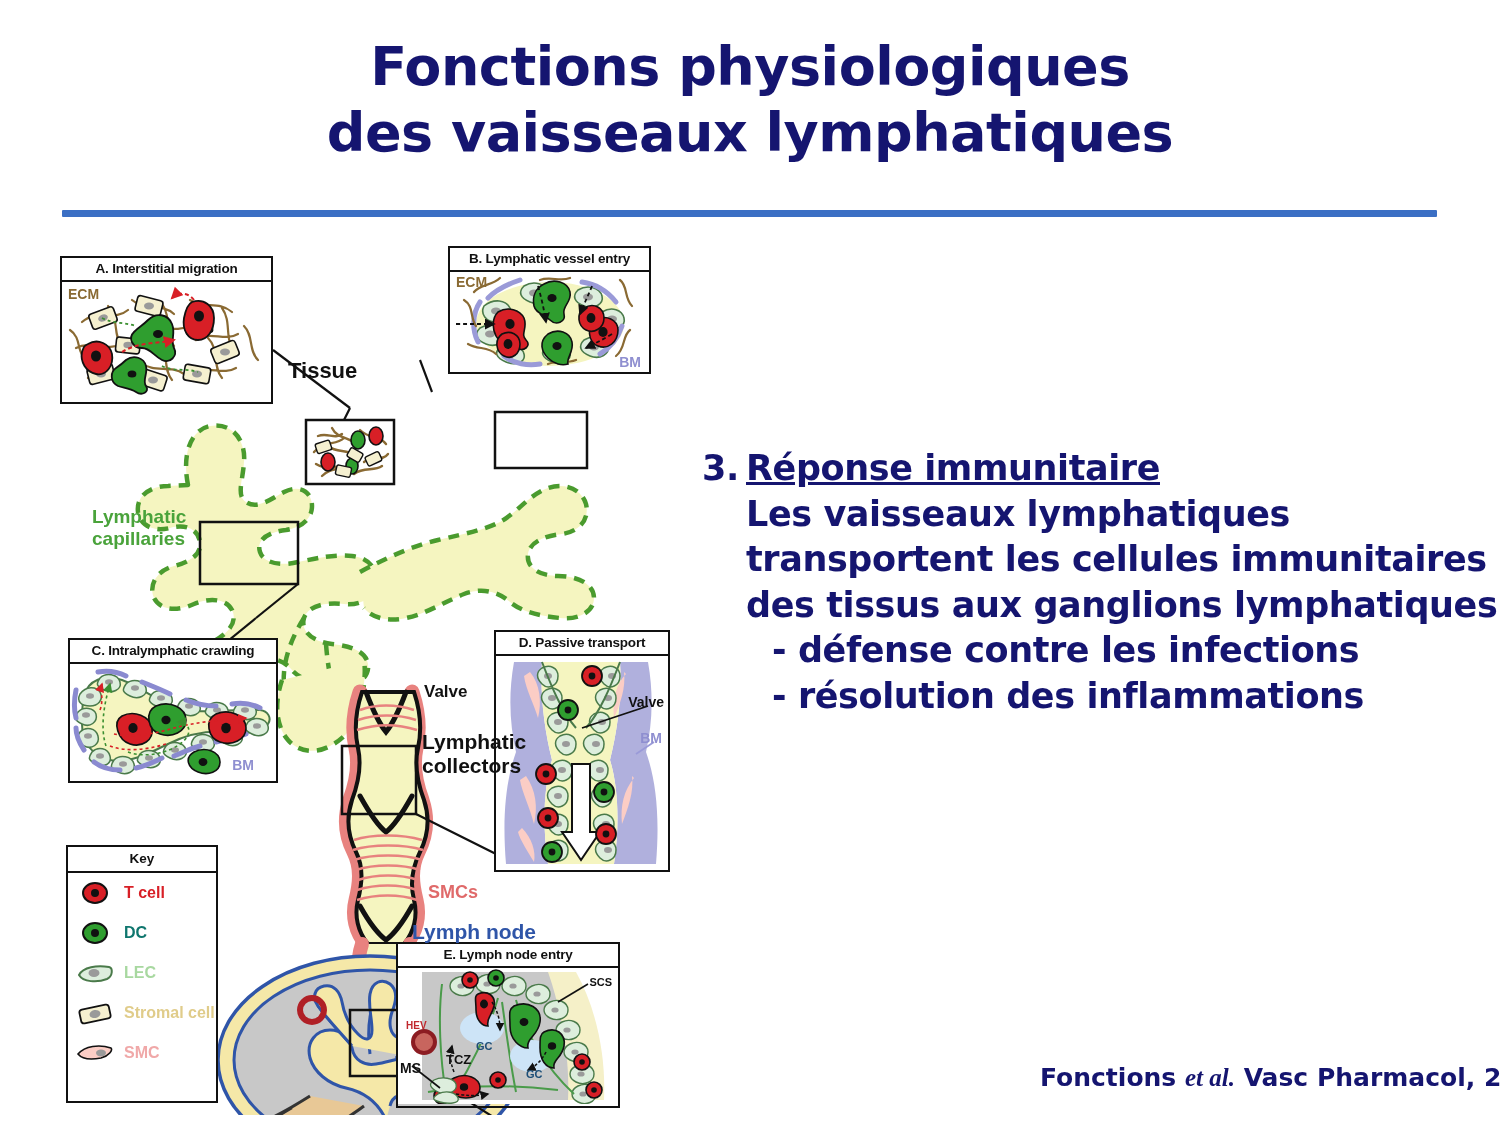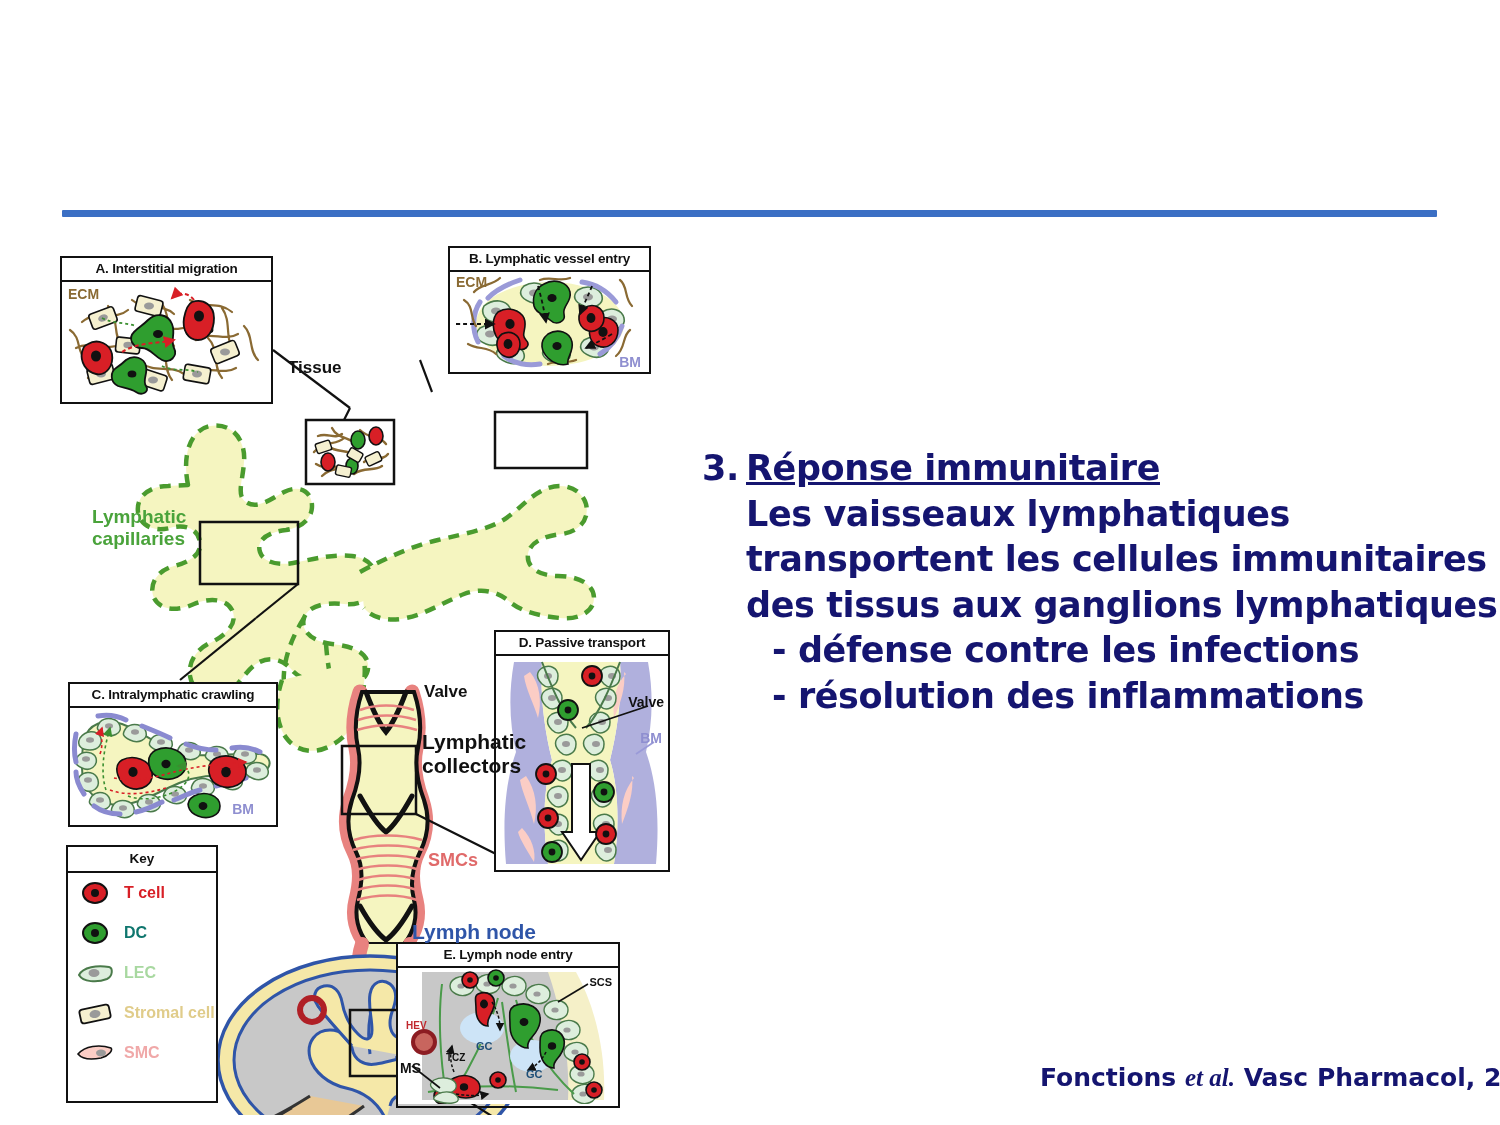--- a/index.html
+++ b/index.html
@@ -57,42 +57,46 @@
   .lbl{position:absolute;font-family:"Liberation Sans",sans-serif;font-weight:bold;white-space:nowrap;}
   .lbl-ecm{color:#8a6a33;font-size:14px;}
   .lbl-bm{color:#8f8fd0;font-size:14px;}
   .lbl-valve{color:#111;font-size:14px;}
   .lbl-tiny{color:#111;font-size:9px;}
   .lbl-hev{color:#c0282d;font-size:10px;}
   .lbl-gc{color:#1d4e77;font-size:9px;margin-top:19px;}
 
   .bigLbl{position:absolute;font-family:"Liberation Sans",sans-serif;font-weight:bold;white-space:nowrap;}
   .lc{color:#4aa33b;font-size:19px;line-height:1.18;}
-  .tissue{color:#111;font-size:17px;}
+  .tissue{color:#111;font-size:22px;}
   .valveBig{color:#111;font-size:17px;}
   .collect{color:#111;font-size:21px;line-height:1.15;}
-  .smcs{color:#e06a6a;font-size:18px;}
+  .smcs{color:#e06a6a;font-size:18px;margin-top:32px;}
   .lnode{color:#2f55a8;font-size:21px;}
 
   .keybox{position:absolute;left:6px;top:605px;width:152px;height:258px;border:2.5px solid #111;background:#fff;box-sizing:border-box;}
   .keybox .cap{border-bottom:2.5px solid #111;text-align:center;font-weight:bold;font-size:13.5px;padding:4px 0 5px 0;color:#111;}
   .keyrow{display:flex;align-items:center;height:40px;padding-left:4px;text-align:right;}
   .keyrow .glyph{width:46px;display:flex;align-items:center;justify-content:center;}
   .keyrow .txt{font-weight:bold;font-size:16px;line-height:1.05;padding-left:6px;}
   .k-tcell{color:#d81f26;}
   .k-dc{color:#0f766e;}
   .k-lec{color:#a8d8a0;}
   .k-str{color:#e0cc8a;}
   .k-smc{color:#f0a8a8;}
 </style>
 </head>
 <body>
 
 <div class="slide">
 
+  <div class="title">
+    <span>Fonctions physiologiques</span>
+    <span class="l2">des vaisseaux lymphatiques</span>
+  </div>
 
   <div class="divider"></div>
 
   <div class="bodytext">
     <span class="row"><span class="num">3.</span><span class="ul">Réponse immunitaire</span></span>
     <span class="row"><span class="ind">Les vaisseaux lymphatiques</span></span>
     <span class="row"><span class="ind">transportent les cellules immunitaires</span></span>
     <span class="row"><span class="ind">des tissus aux ganglions lymphatiques:</span></span>
     <span class="row"><span class="ind2">- défense contre les infections</span></span>
     <span class="row"><span class="ind2">- résolution des inflammations</span></span>
@@ -374,21 +378,21 @@
             <path d="M88,14 C92,28 94,38 96,50"></path>
             <path d="M142,14 C138,24 134,32 130,42"></path>
             <path d="M162,62 C152,68 144,72 136,76"></path>
           </g>
         </svg>
         <span class="lbl lbl-ecm" style="left:6px;top:2px;">ECM</span>
         <span class="lbl lbl-bm" style="right:8px;bottom:0px;">BM</span>
       </div>
     </div>
 
-    <div class="panel" style="left:8px;top:398px;width:210px;height:145px;margin-top:44px;">
+    <div class="panel" style="left:8px;top:398px;width:210px;height:145px;">
       <div class="cap">C. Intralymphatic crawling</div>
       <div class="body" style="height:115px;">
         <svg width="205" height="115" viewBox="0 0 205 115">
           <path d="M14,32 C18,16 34,10 52,16 C74,24 92,42 116,46
                    C142,50 166,44 190,46 C198,47 202,54 198,60
                    C192,68 176,70 158,68 C136,66 118,70 98,80
                    C78,90 58,100 40,96 C22,92 12,78 12,60 C12,48 12,40 14,32 Z" fill="#f5f5c0" stroke="#4a7a4a" stroke-width="2"></path>
 
           <g fill="#ddeedd" stroke="#4a7a4a" stroke-width="1.5">
             <path d="M10,30 C16,22 26,22 30,28 C34,36 28,42 20,42 C12,42 6,38 10,30 Z"></path>
@@ -627,21 +631,21 @@
             <path d="M56,104 C52,94 52,86 54,78"></path>
             <path d="M58,126 C70,128 80,128 90,126"></path>
           </g>
           <line x1="160" y1="34" x2="190" y2="16" stroke="#111" stroke-width="1.6"></line>
           <line x1="14" y1="98" x2="42" y2="120" stroke="#111" stroke-width="1.6"></line>
         </svg>
         <span class="lbl lbl-tiny" style="right:6px;top:8px;font-size:11px;">SCS</span>
         <span class="lbl lbl-gc" style="left:78px;top:53px;font-size:11px;">GC</span>
         <span class="lbl lbl-gc" style="left:128px;top:81px;font-size:11px;">GC</span>
         <span class="lbl lbl-hev" style="left:8px;top:52px;">HEV</span>
-        <span class="lbl lbl-tiny" style="left:48px;top:84px;font-size:10px;">TCZ</span>
+        <span class="lbl lbl-tiny" style="left:48px;top:84px;font-size:13px;">TCZ</span>
         <span class="lbl lbl-tiny" style="left:2px;top:92px;font-size:14px;">MS</span>
       </div>
     </div>
 
     <div class="keybox">
       <div class="cap">Key</div>
       <div class="keyrow">
         <span class="glyph">
           <svg width="30" height="26" viewBox="0 0 30 26">
               <ellipse cx="15" cy="13" rx="12" ry="10" fill="#d81f26" stroke="#111" stroke-width="2"></ellipse>

